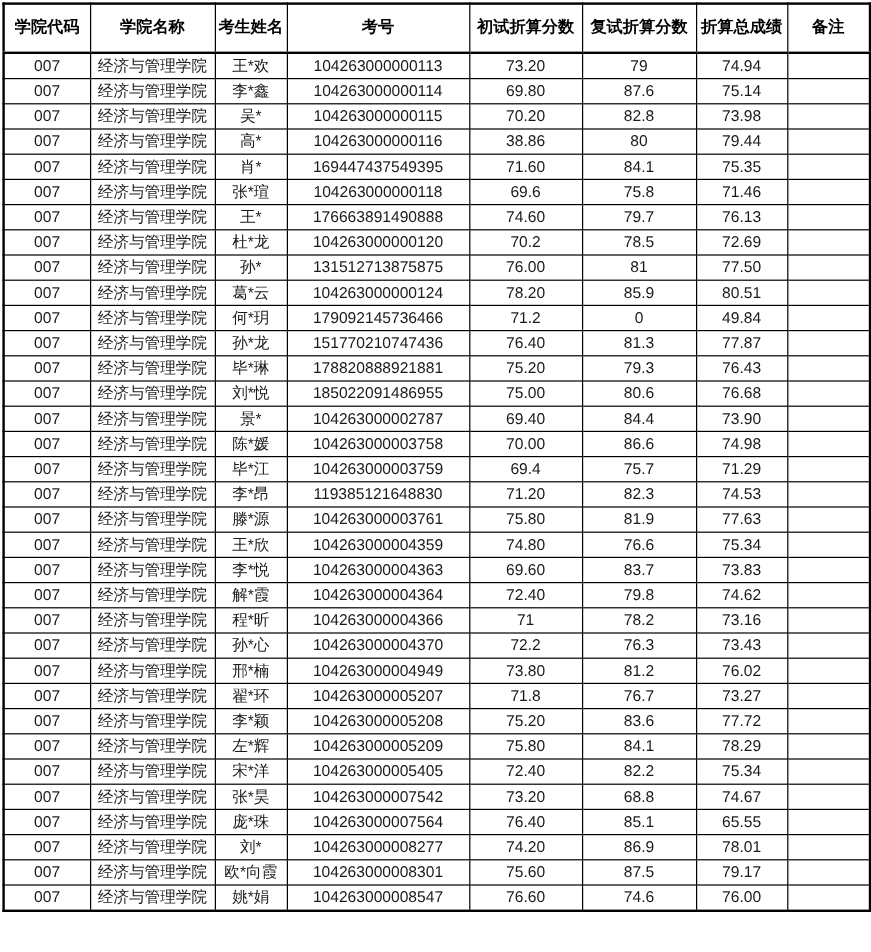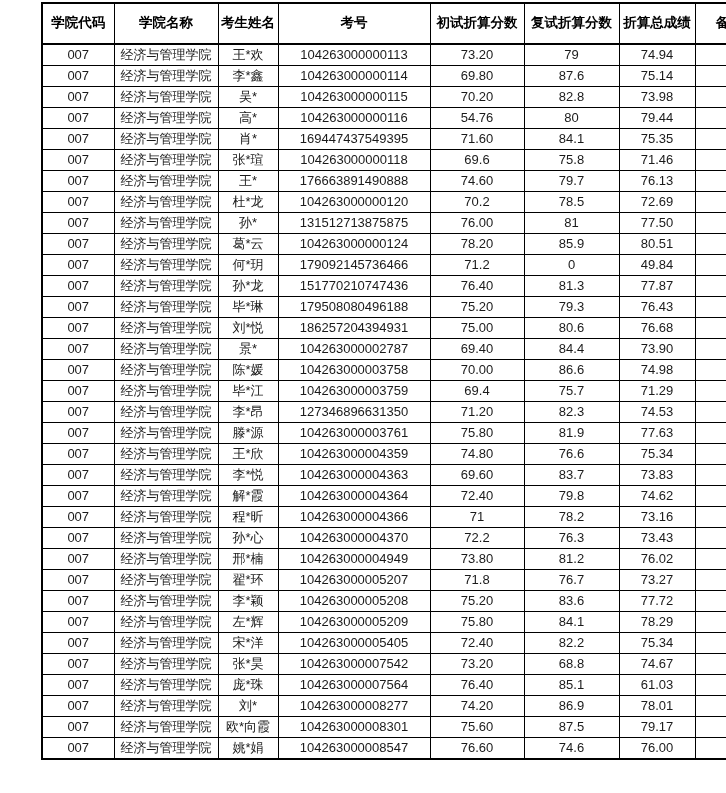--- a/index.html
+++ b/index.html
@@ -7,21 +7,20 @@
     padding: 0;
     background: #ffffff;
     font-family: "Liberation Sans", "DejaVu Sans", sans-serif;
   }
   .page {
     width: 624px;
     height: 793px;
     box-sizing: border-box;
     padding: 2px;
     background: #ffffff;
-    margin-left: 39px;
   }
   table.score-table {
     border-collapse: collapse;
     table-layout: fixed;
     width: 722px;
     border: 2px solid #000000;
   }
   table.score-table th,
   table.score-table td {
     border: 1px solid #000000;
@@ -101,21 +100,21 @@
           <td>70.20</td>
           <td>82.8</td>
           <td>73.98</td>
           <td></td>
         </tr>
         <tr>
           <td>007</td>
           <td>经济与管理学院</td>
           <td>高*</td>
           <td>104263000000116</td>
-          <td>54.76</td>
+          <td>38.86</td>
           <td>80</td>
           <td>79.44</td>
           <td></td>
         </tr>
         <tr>
           <td>007</td>
           <td>经济与管理学院</td>
           <td>肖*</td>
           <td>169447437549395</td>
           <td>71.60</td>
@@ -190,31 +189,31 @@
           <td>151770210747436</td>
           <td>76.40</td>
           <td>81.3</td>
           <td>77.87</td>
           <td></td>
         </tr>
         <tr>
           <td>007</td>
           <td>经济与管理学院</td>
           <td>毕*琳</td>
-          <td>179508080496188</td>
+          <td>178820888921881</td>
           <td>75.20</td>
           <td>79.3</td>
           <td>76.43</td>
           <td></td>
         </tr>
         <tr>
           <td>007</td>
           <td>经济与管理学院</td>
           <td>刘*悦</td>
-          <td>186257204394931</td>
+          <td>185022091486955</td>
           <td>75.00</td>
           <td>80.6</td>
           <td>76.68</td>
           <td></td>
         </tr>
         <tr>
           <td>007</td>
           <td>经济与管理学院</td>
           <td>景*</td>
           <td>104263000002787</td>
@@ -240,21 +239,21 @@
           <td>104263000003759</td>
           <td>69.4</td>
           <td>75.7</td>
           <td>71.29</td>
           <td></td>
         </tr>
         <tr>
           <td>007</td>
           <td>经济与管理学院</td>
           <td>李*昂</td>
-          <td>127346896631350</td>
+          <td>119385121648830</td>
           <td>71.20</td>
           <td>82.3</td>
           <td>74.53</td>
           <td></td>
         </tr>
         <tr>
           <td>007</td>
           <td>经济与管理学院</td>
           <td>滕*源</td>
           <td>104263000003761</td>
@@ -373,21 +372,21 @@
           <td>74.67</td>
           <td></td>
         </tr>
         <tr>
           <td>007</td>
           <td>经济与管理学院</td>
           <td>庞*珠</td>
           <td>104263000007564</td>
           <td>76.40</td>
           <td>85.1</td>
-          <td>61.03</td>
+          <td>65.55</td>
           <td></td>
         </tr>
         <tr>
           <td>007</td>
           <td>经济与管理学院</td>
           <td>刘*</td>
           <td>104263000008277</td>
           <td>74.20</td>
           <td>86.9</td>
           <td>78.01</td>

